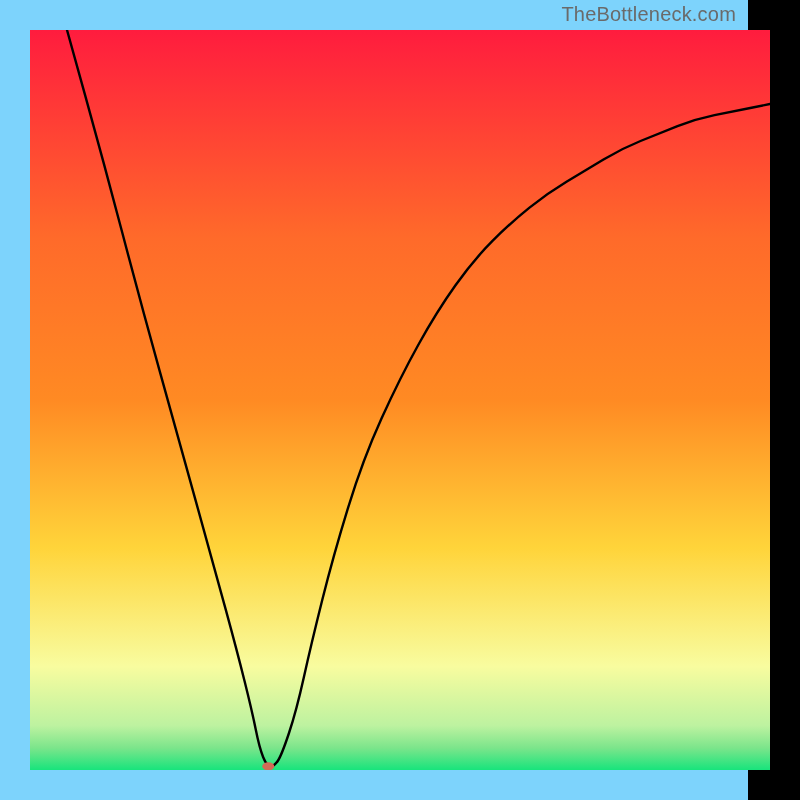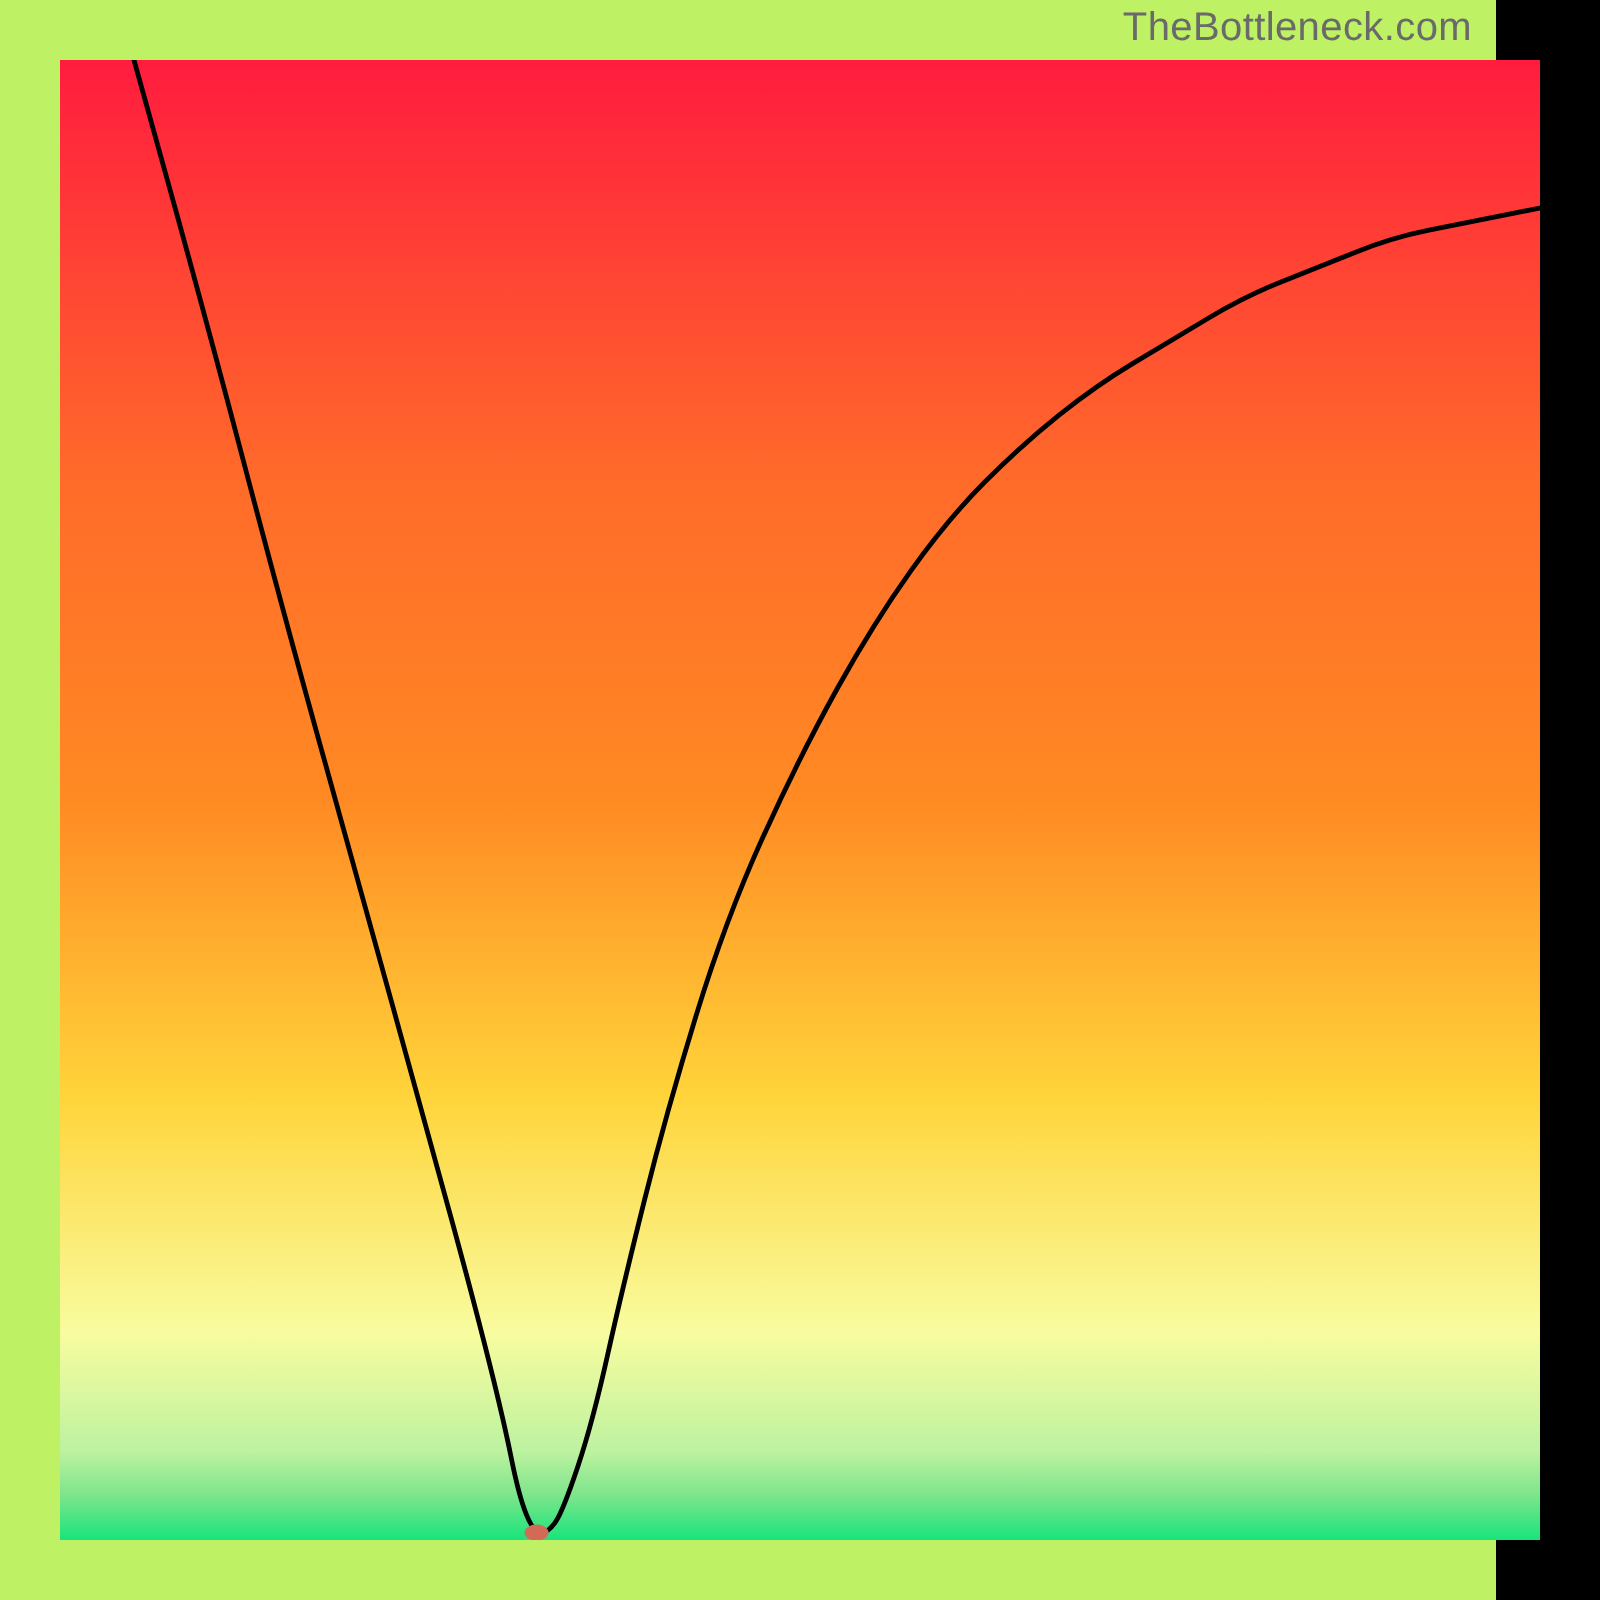--- a/index.html
+++ b/index.html
@@ -8,21 +8,21 @@
     width: 800px;
     height: 800px;
     background: #000;
     font-family: Arial, Helvetica, sans-serif;
     overflow: hidden;
   }
   .frame {
     position: relative;
     width: 748px;
     height: 800px;
-    background: #bef264;
+    background: #7dd3fc;
     text-align: right;
   }
   .watermark {
     position: absolute;
     top: 3px;
     right: 12px;
     color: #6a6a6a;
     font-size: 20px;
     font-weight: 500;
     letter-spacing: 0.2px;

